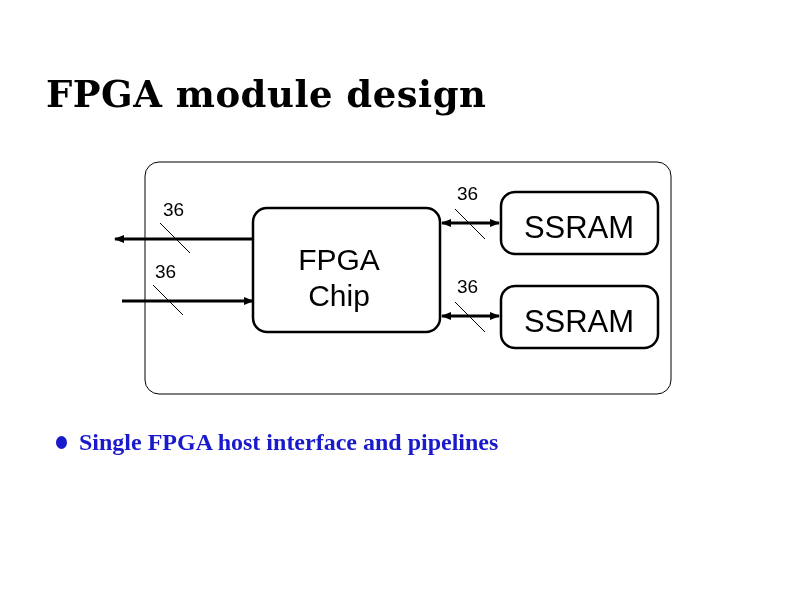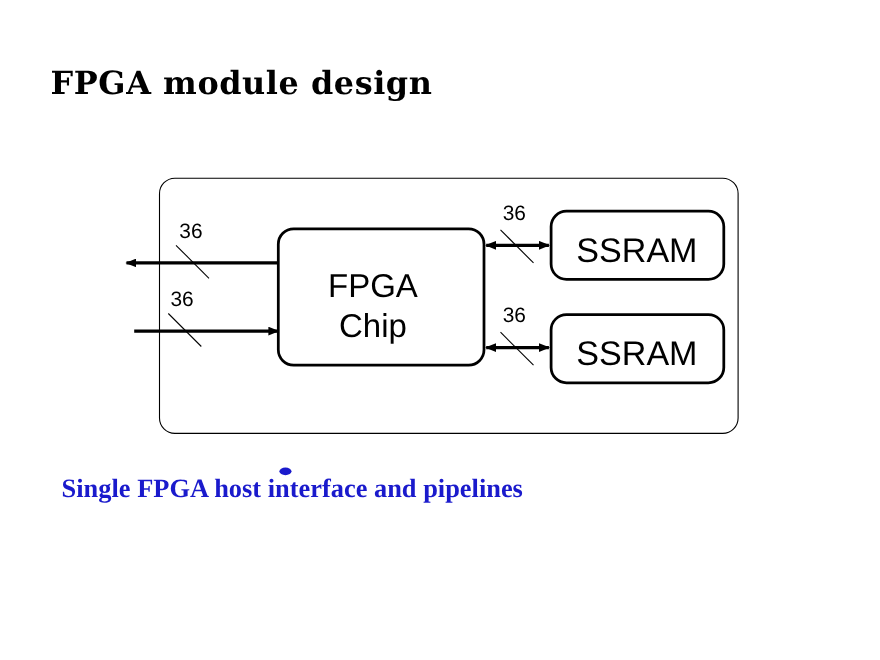--- a/index.html
+++ b/index.html
@@ -1,28 +1,28 @@
 <!DOCTYPE html>
 <html><head>
 <meta charset="utf-8">
 <style>
   html, body { margin: 0; padding: 0; background: #ffffff; }
   body { width: 800px; height: 600px; position: relative; overflow: hidden; }
   .title {
-    position: absolute; left: 46px; top: 58px;
-    font-family: "DejaVu Serif", serif; font-weight: bold; font-size: 29px;
+    position: absolute; left: 46px; top: 72px;
+    font-family: "DejaVu Serif", serif; font-weight: bold; font-size: 37px;
     color: #000; letter-spacing: 0.5px; margin: 0;
   }
   svg.diagram { position: absolute; left: 0; top: 0; }
   .dtext { font-family: "Liberation Sans", sans-serif; fill: #000; }
   .bullets {
     position: absolute; left: 56px; top: 425px; margin: 0; padding: 0; list-style: none;
     font-family: "Liberation Serif", serif; font-size: 24px; font-weight: bold; color: #1a1acc;
   }
-  .bullets li { display: flex; align-items: center; height: 34px; margin-bottom: 17px; flex-direction: column; }
+  .bullets li { display: flex; align-items: center; height: 34px; margin-bottom: 17px; }
   .bullet-dot {
     display: inline-block; width: 11px; height: 13px; border-radius: 50%;
     background: #1a1acc; margin-right: 12px;
   }
 </style>
 </head>
 <body>
 
 <h1 class="title">FPGA module design</h1>
 

